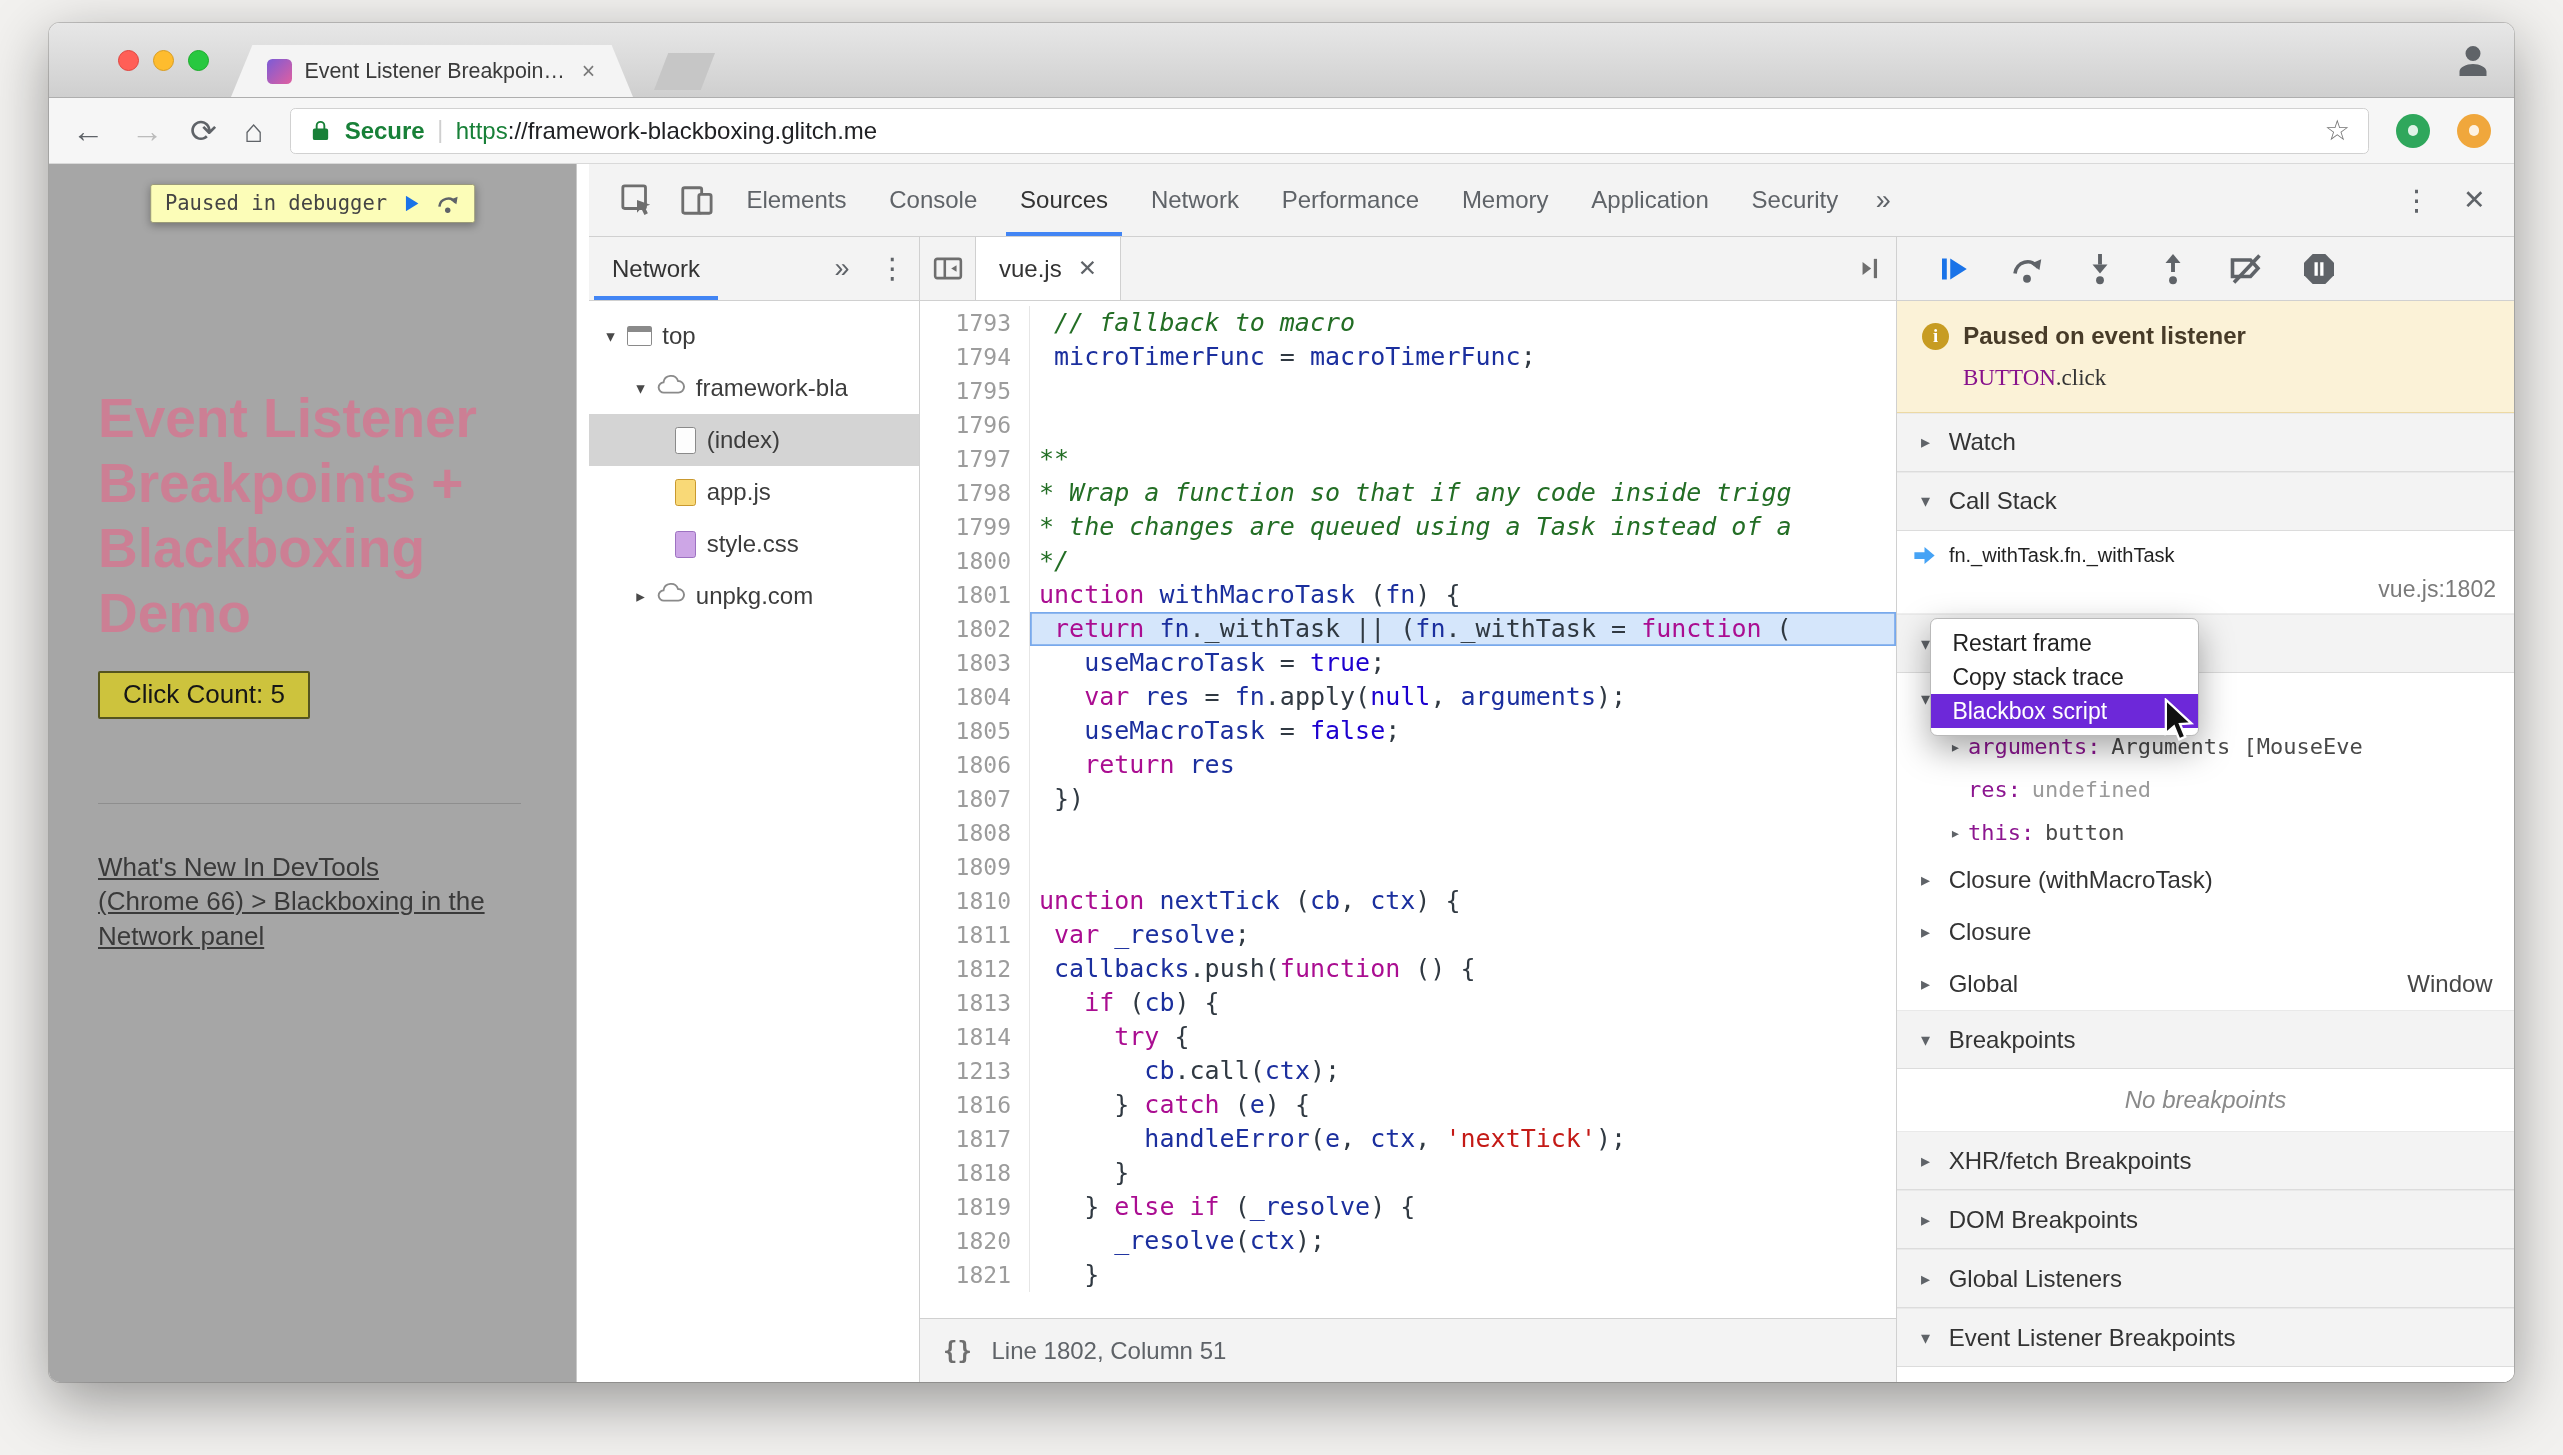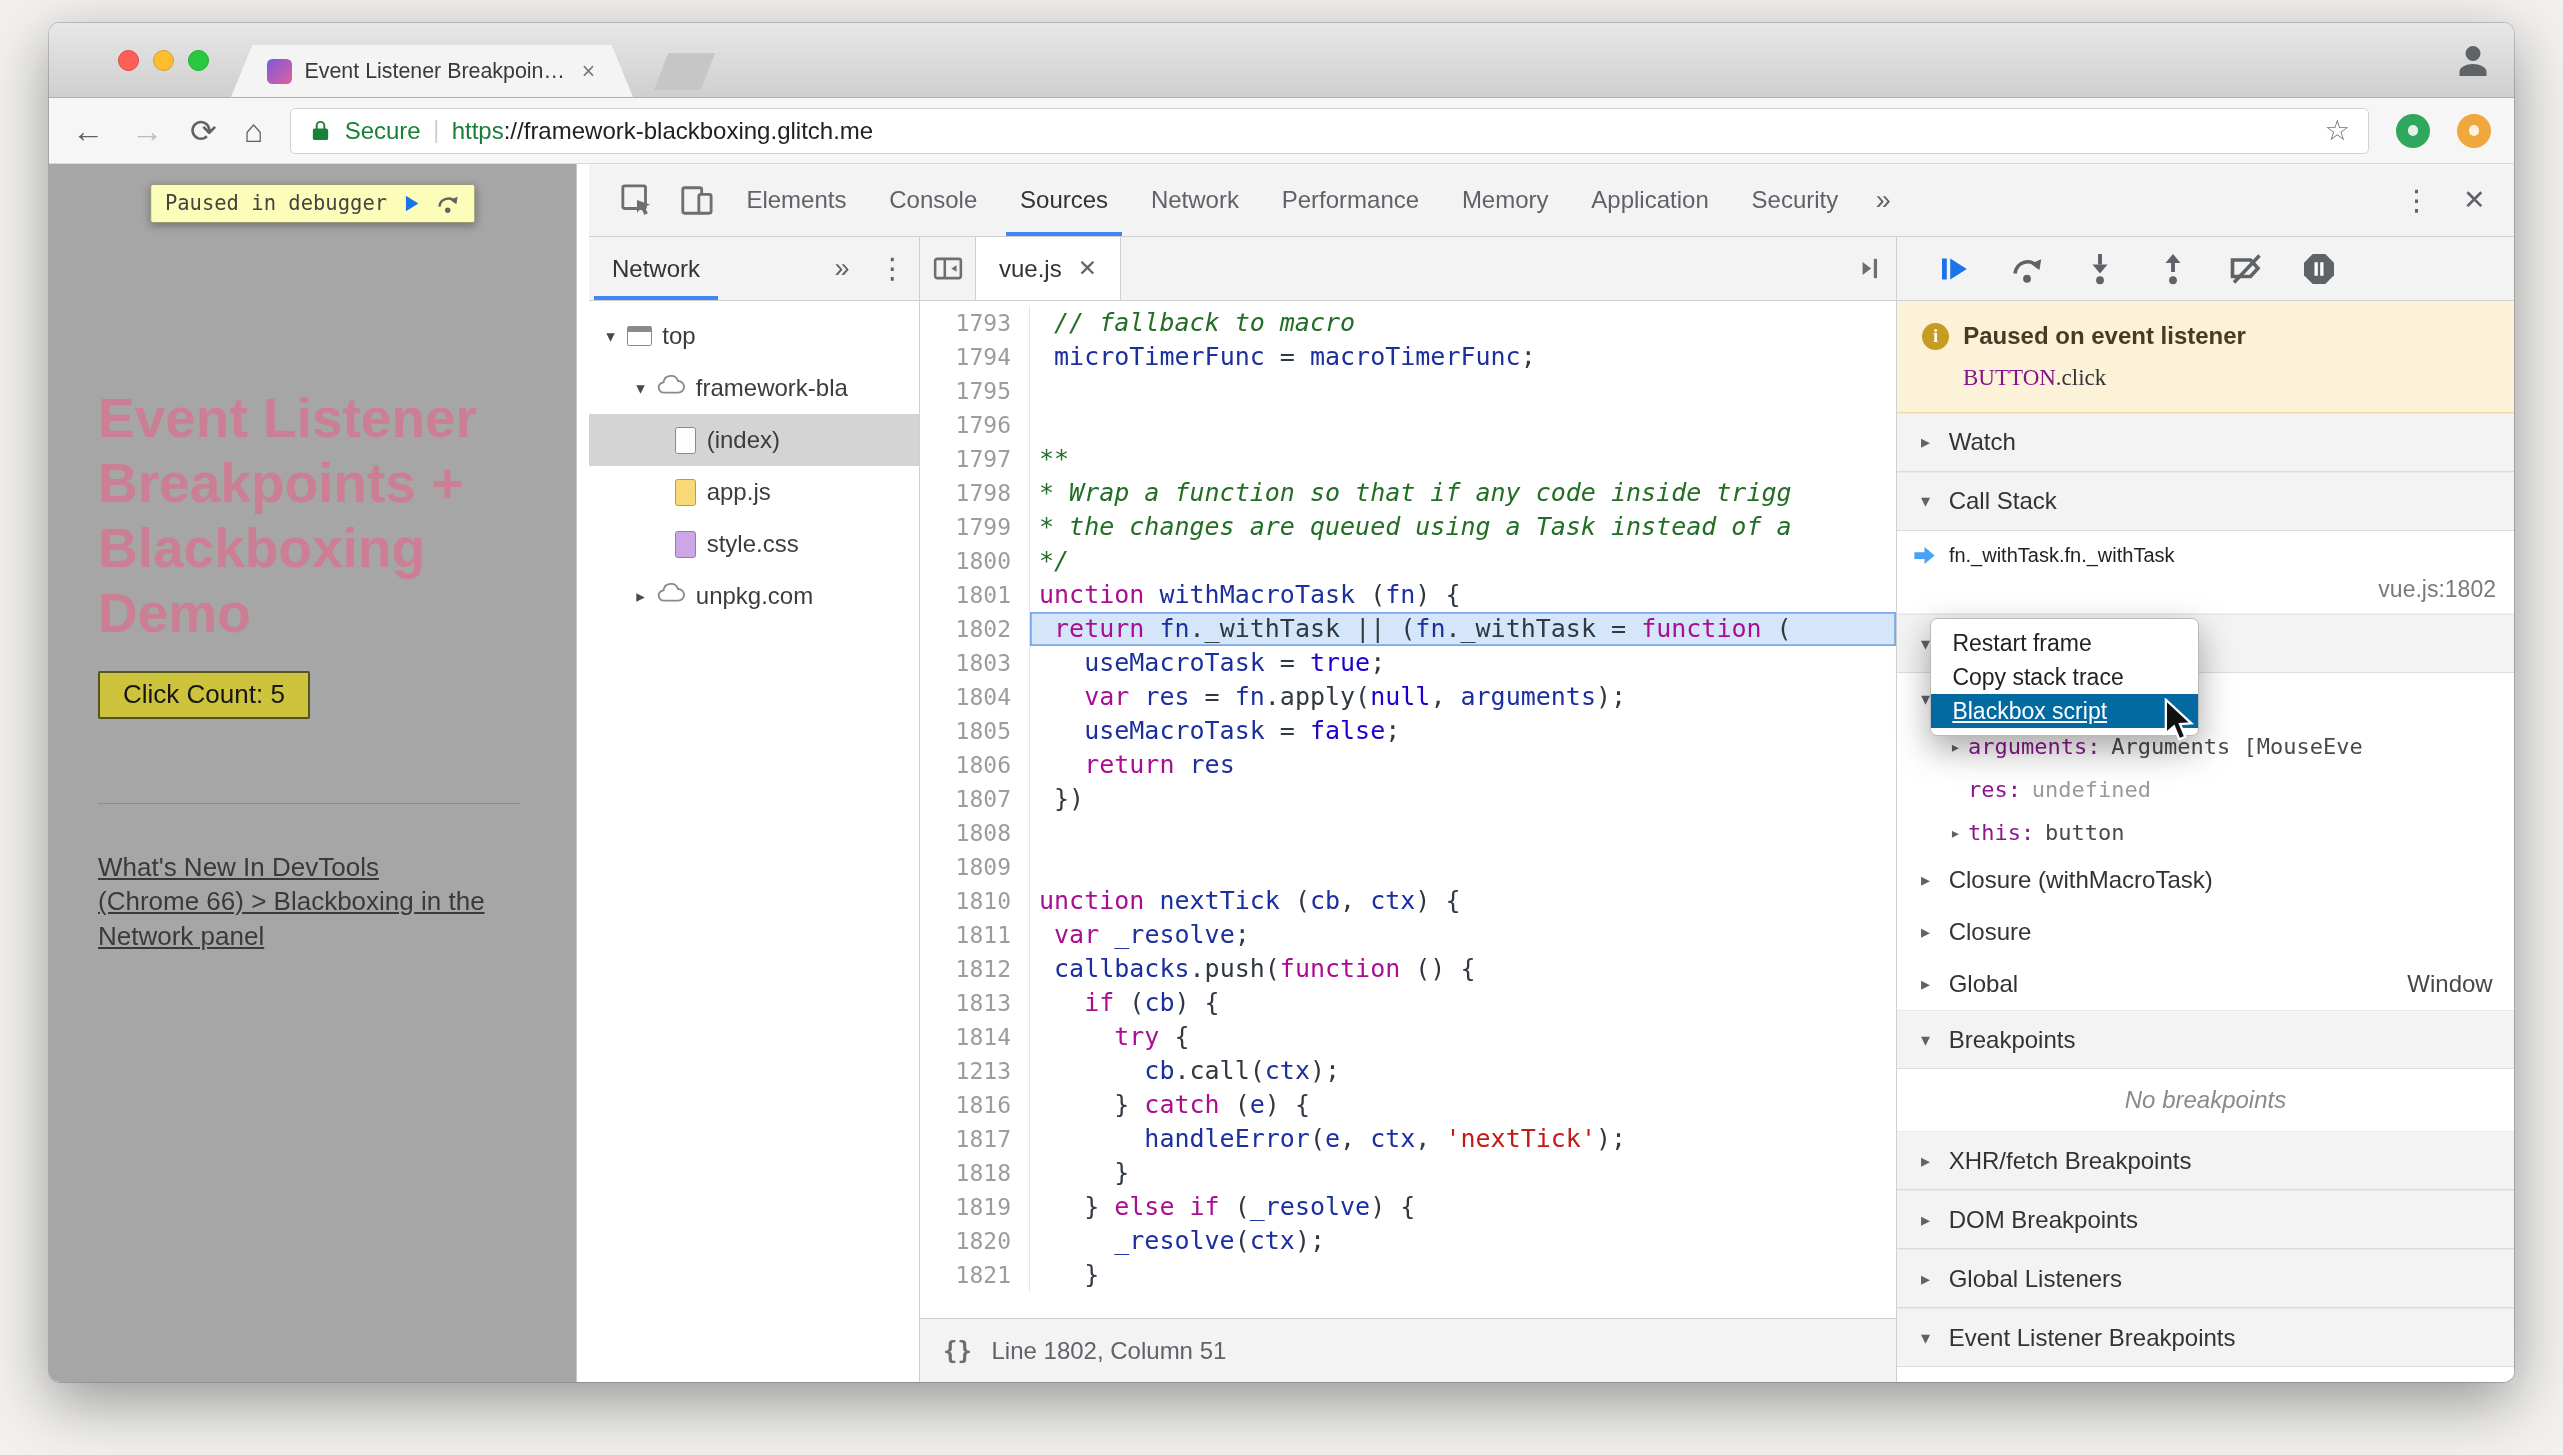--- a/index.html
+++ b/index.html
@@ -30,21 +30,21 @@
              clip-path:polygon(0 100%, 14.2px 0, 100% 0, calc(100% - 14.2px) 100%); }
   .profile { position:absolute; right:23px; top:19.6px; }
 
   
   .toolbar { height:66px; flex:none; background:#f6f6f6; border-bottom:0.9px solid #d9d9d9;
              display:flex; align-items:center; padding:0 23px; gap:27px; }
   .navbtn { font-size:32px; color:#5f6368; line-height:1; }
   .navbtn.disabled { color:#bcbcbc; }
   .omnibox { flex:1; height:46px; background:#fff; border:0.9px solid #d1d1d1; border-radius:5.3px;
              display:flex; align-items:center; padding:0 18px; gap:12.5px; font-size:24px; }
-  .secure { color:#188038; font-weight:normal; }
+  .secure { color:#188038; font-weight:bold; }
   .url-sep { color:#cfcfcf; font-size:23px; }
   .url-scheme { color:#188038; }
   .url-rest { color:#202124; }
   .star { margin-left:auto; font-size:28.5px; color:#757575; }
   .ext { width:34px; height:34px; border-radius:50%; flex:none; position:relative; }
   .ext.green { background:#2fa75c; }
   .ext.orange { background:#f0a73c; }
   .ext::after { content:""; position:absolute; left:11.6px; top:11.6px; width:10.7px; height:10.7px;
                 border-radius:50%; background:rgba(255,255,255,.85); }
 
@@ -164,21 +164,21 @@
   .sg-right { margin-left:auto; color:#474747; padding-right:5.3px; }
   .no-bp { height:62px; flex:none; display:flex; align-items:center; justify-content:center;
            font-style:italic; color:#8a8a8a; font-size:24px; }
 
   
   .menu { position:absolute; left:1881px; top:595px; width:269px; background:#fff;
           border:0.9px solid #b9b9b9; border-radius:7.1px; padding:7.1px 0; z-index:50;
           box-shadow:0 12.5px 34px rgba(0,0,0,.35); }
   .menu-item { height:34px; display:flex; align-items:center; padding:0 21.4px;
                font-size:23px; color:#222; white-space:nowrap; }
-  .menu-item.selected { background:#0369a1; color:#fff;text-decoration:underline; }
+  .menu-item.selected { background:#6d28d9; color:#fff; }
   .cursor { position:absolute; left:2113px; top:675px; z-index:60; }
 </style>
 </head>
 <body>
 
 <div class="window">
 
   <div class="titlebar">
     <span class="tl red"></span>
     <span class="tl yellow"></span>

